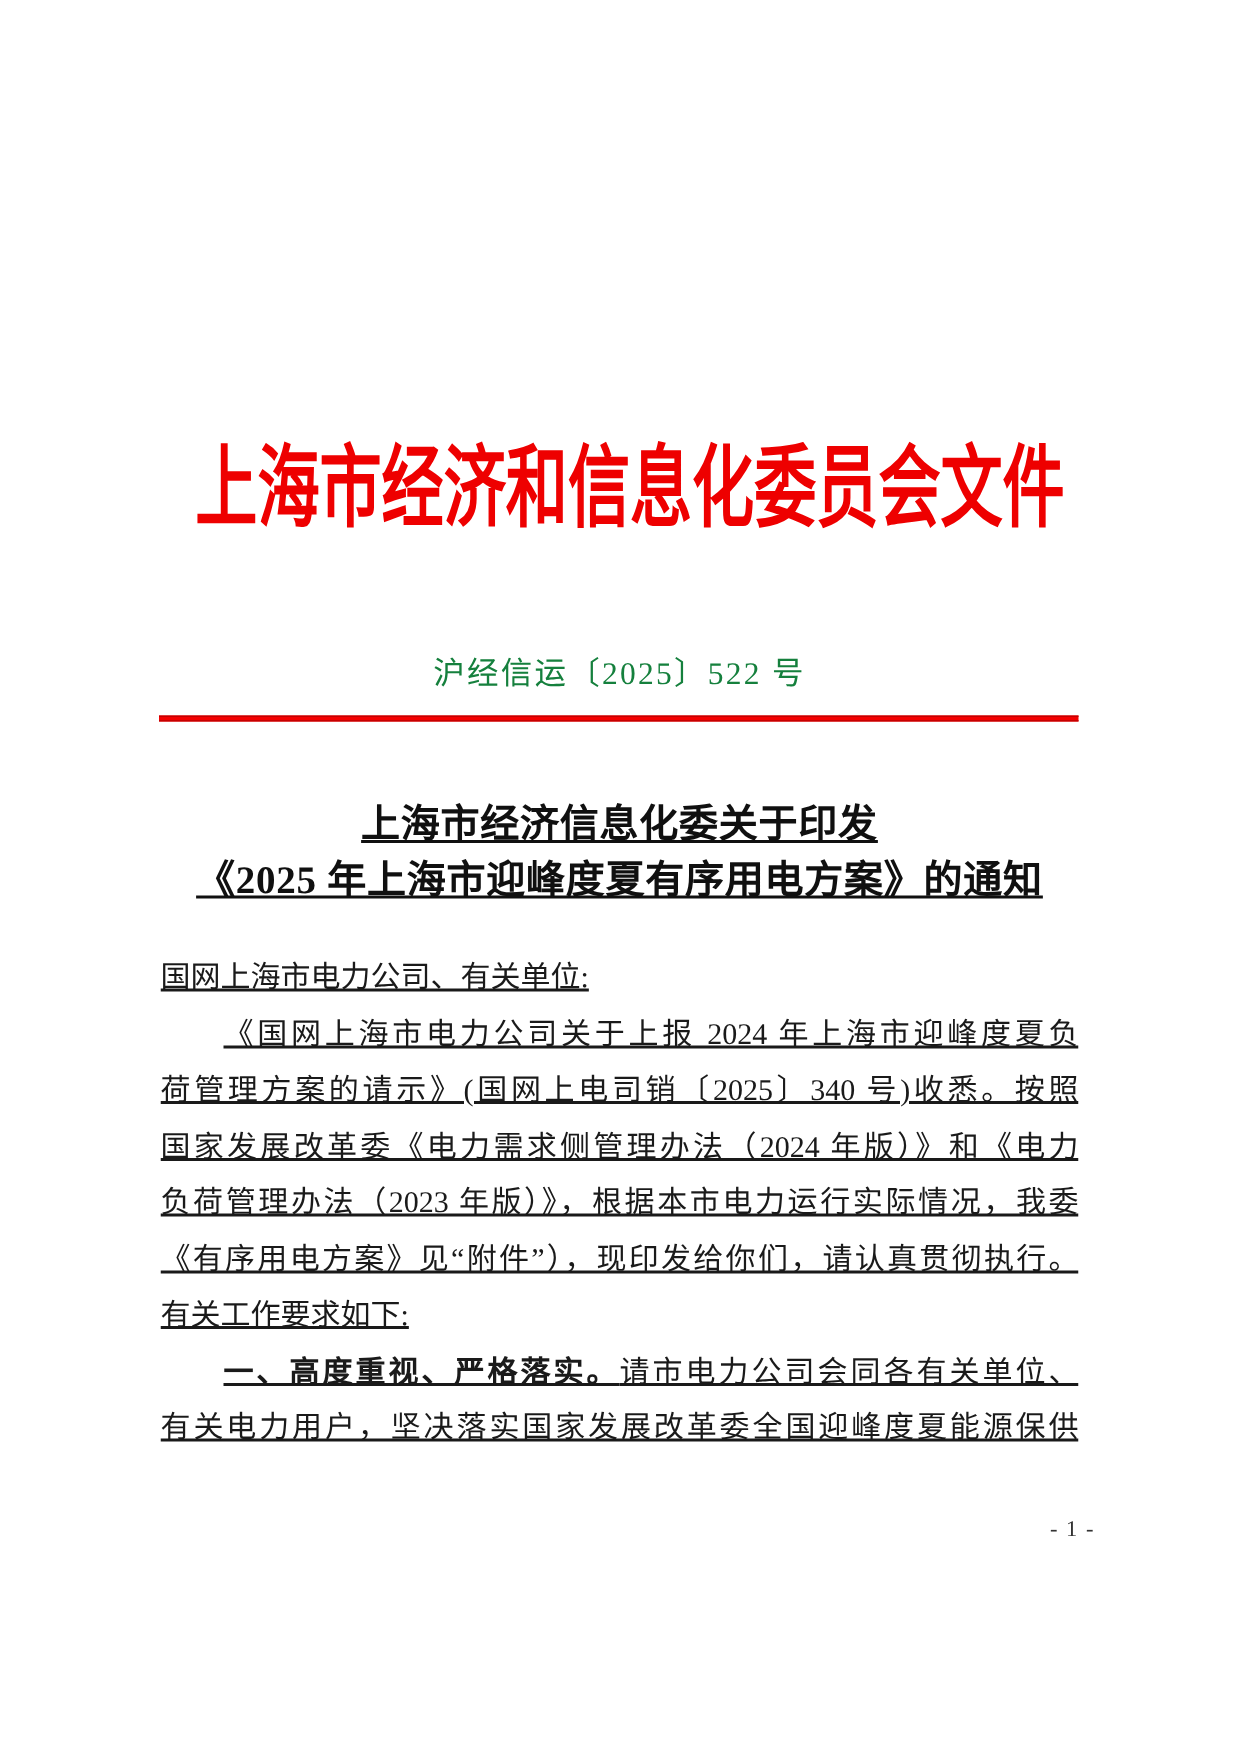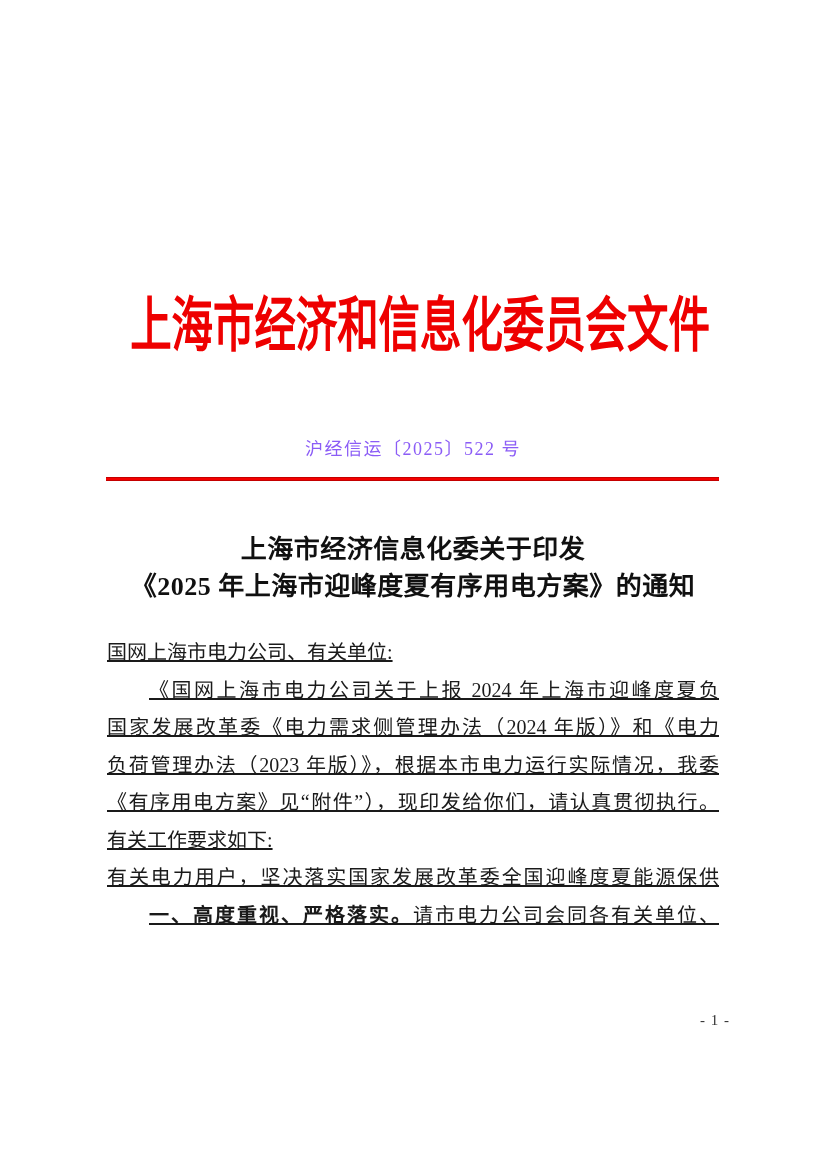--- a/index.html
+++ b/index.html
@@ -37,24 +37,24 @@
     transform-origin: center center;
     letter-spacing: 0;
   }
   
   .doc-number {
     position: absolute;
     top: 434px;
     left: 0;
     width: 826px;
     text-align: center;
-    font-size: 18px;
+    font-size: 21px;
     line-height: 30px;
     letter-spacing: 1.5px;
-    color: #8b5cf6;
+    color: #15803d;
   }
   
   .red-divider {
     position: absolute;
     top: 477px;
     left: 106px;
     width: 613px;
     height: 4px;
     background: var(--divider-red);
     border-top: 1px solid #c40000;
@@ -65,20 +65,21 @@
     position: absolute;
     top: 531px;
     left: 107px;
     width: 612px;
     text-align: center;
     font-size: 26px;
     font-weight: bold;
     line-height: 37px;
     color: #101010;
     letter-spacing: 0.5px;
+    text-decoration: underline;
   }
   
   .body-block {
     position: absolute;
     top: 634px;
     left: 107px;
     width: 612px;
     font-size: 20px;
     line-height: 37.5px;
     color: var(--body-text);
@@ -127,23 +128,24 @@
   <div class="red-divider"></div>
 
   <div class="doc-title">
     <div>上海市经济信息化委关于印发</div>
     <div>《2025 年上海市迎峰度夏有序用电方案》的通知</div>
   </div>
 
   <div class="body-block" id="body-lines">
       <div class="body-line"><span>国网上海市电力公司、有关单位:</span></div>
       <div class="body-line justify indent"><span>《国网上海市电力公司关于上报 2024 年上海市迎峰度夏负</span></div>
+      <div class="body-line justify"><span>荷管理方案的请示》(国网上电司销〔2025〕340 号)收悉。按照</span></div>
       <div class="body-line justify"><span>国家发展改革委《电力需求侧管理办法（2024 年版）》和《电力</span></div>
       <div class="body-line justify"><span>负荷管理办法（2023 年版）》，根据本市电力运行实际情况，我委</span></div>
       <div class="body-line justify"><span>《有序用电方案》见“附件”），现印发给你们，请认真贯彻执行。</span></div>
       <div class="body-line"><span>有关工作要求如下:</span></div>
+      <div class="body-line justify indent"><span class="bold-run">一、高度重视、严格落实。</span><span>请市电力公司会同各有关单位、</span></div>
       <div class="body-line justify"><span>有关电力用户，坚决落实国家发展改革委全国迎峰度夏能源保供</span></div>
-      <div class="body-line justify indent"><span class="bold-run">一、高度重视、严格落实。</span><span>请市电力公司会同各有关单位、</span></div>
     </div>
 
   <div class="page-number">- 1 -</div>
 
 </div>
 
 </body></html>

